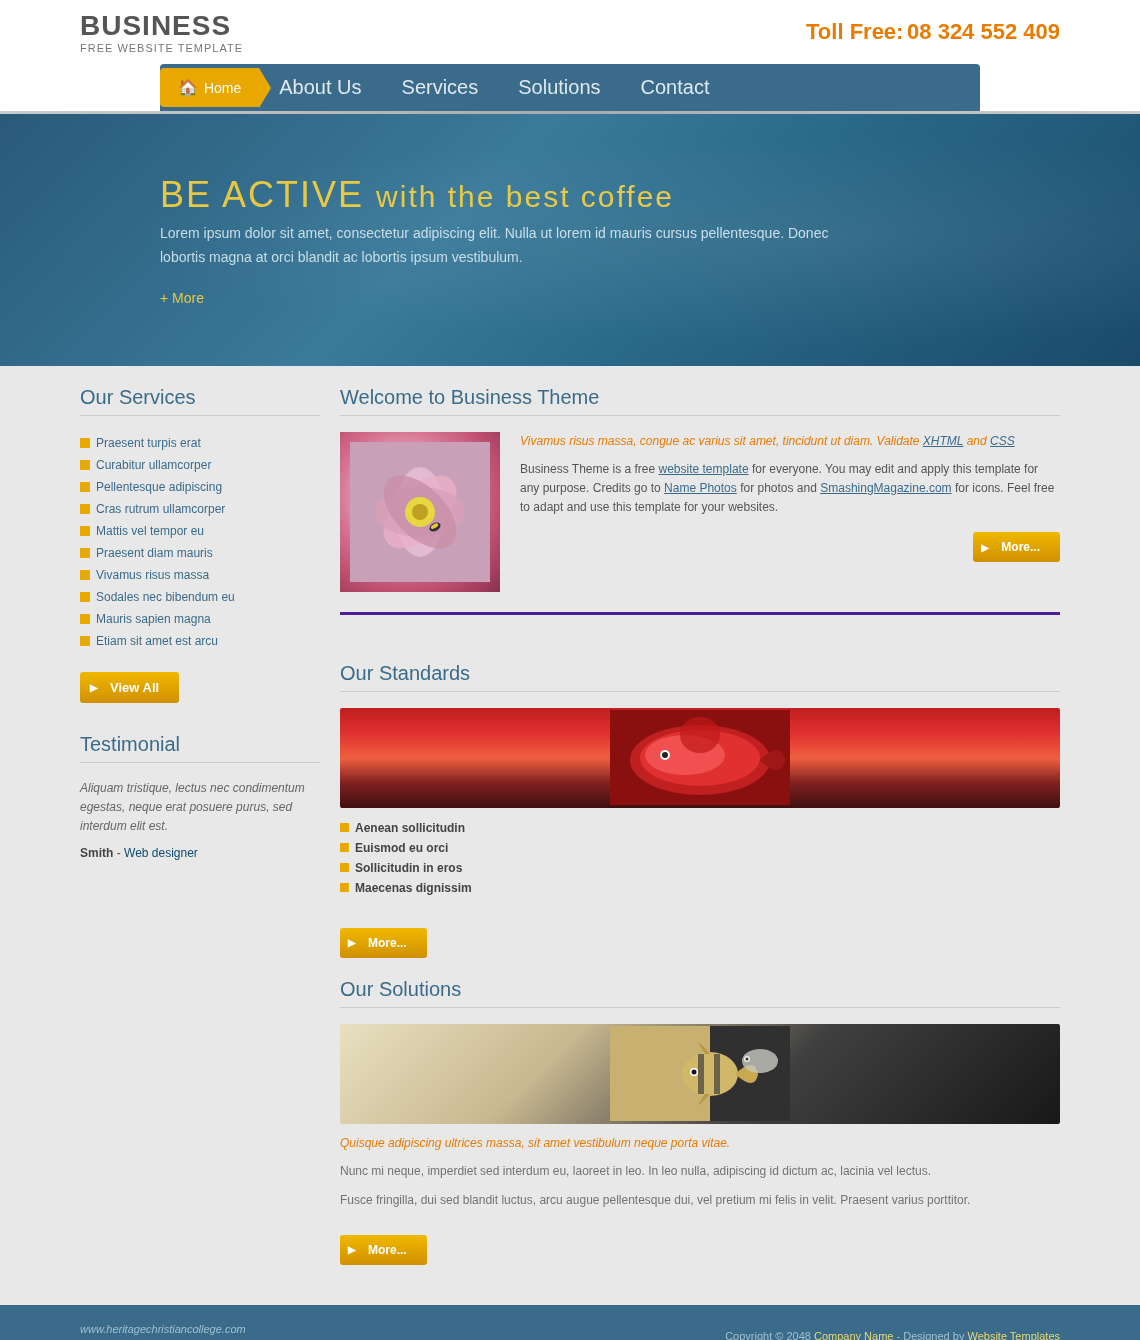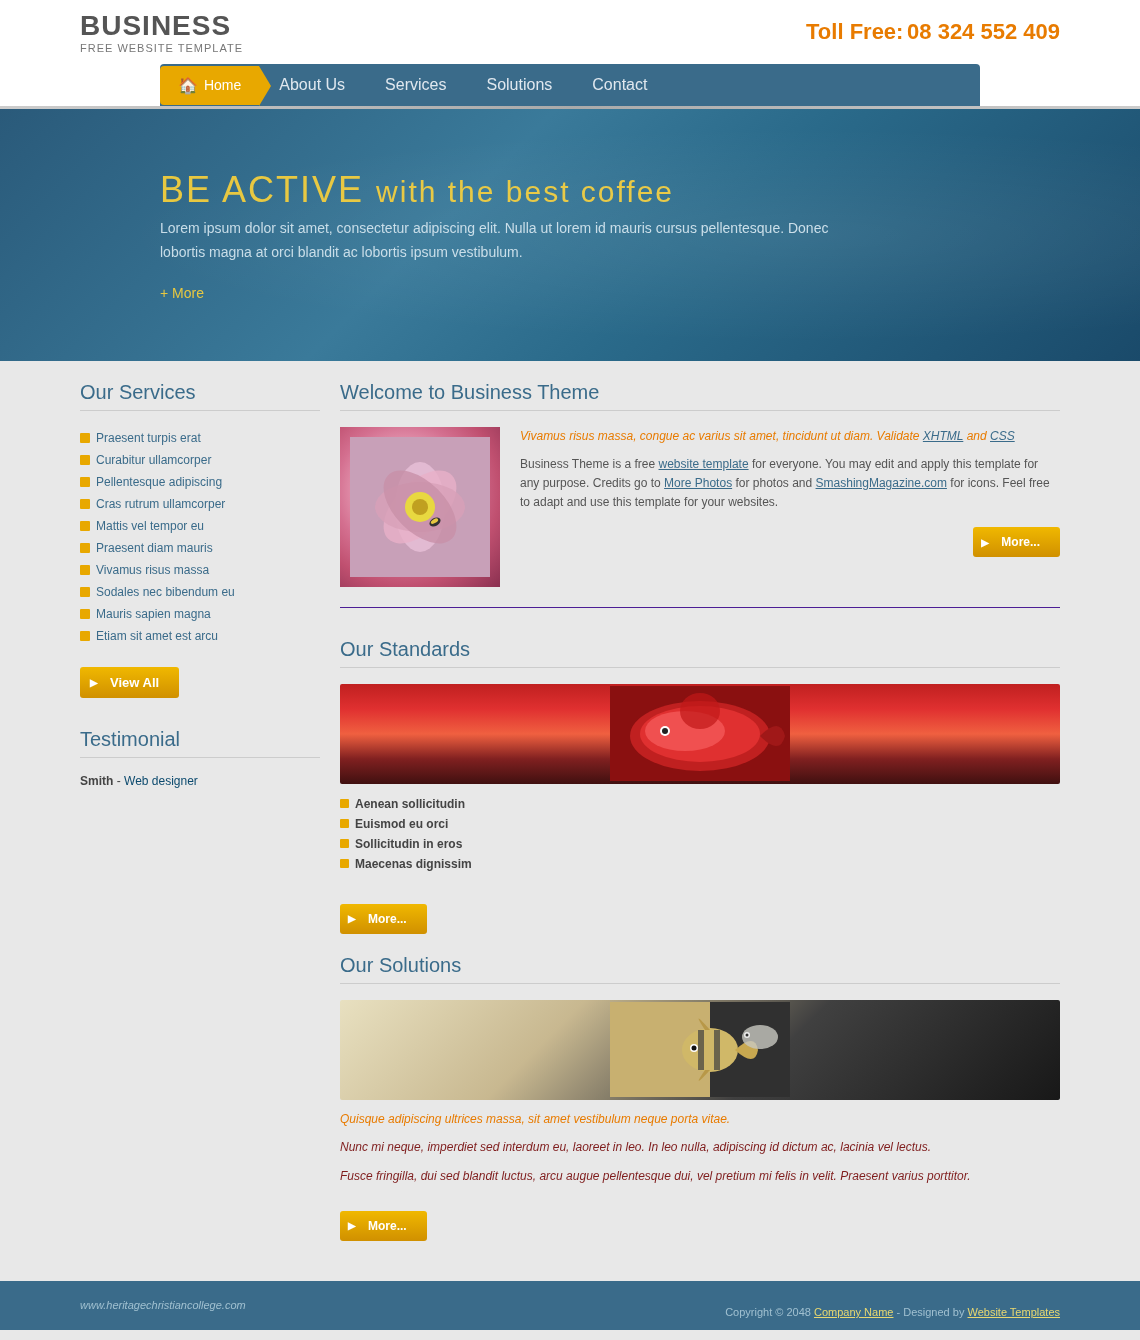--- a/index.html
+++ b/index.html
@@ -10,21 +10,21 @@
     .logo-title { font-size: 28px; font-weight: bold; color: #555; letter-spacing: 1px; }
     .logo-sub { font-size: 11px; color: #777; letter-spacing: 1px; }
     .toll-free { font-size: 13px; color: #555; }
     .toll-free span { color: #e87b00; font-size: 22px; font-weight: bold; }
 
     
     .nav { background: #3a6b8a; padding: 0; display: flex; align-items: center; margin: 0 80px; border-radius: 4px 4px 0 0; }
     .nav-home { background: #e8a800; padding: 10px 18px; border-radius: 4px 0 0 4px; display: flex; align-items: center; gap: 6px; position: relative; }
     .nav-home::after { content: ''; position: absolute; right: -12px; top: 0; border-left: 12px solid #e8a800; border-top: 20px solid transparent; border-bottom: 20px solid transparent; z-index: 2; }
     .nav-home-icon { color: #fff; font-size: 16px; }
-    .nav-item { color: #e0e8ef; padding: 12px 20px; font-size: 16px; cursor: pointer; }
+    .nav-item { color: #e0e8ef; padding: 12px 20px; font-size: 20px; cursor: pointer; }
 
     
     .header-divider { height: 3px; background: linear-gradient(to right, #ccc, #aaa, #ccc); margin: 0 0; }
 
     
     .hero { background: linear-gradient(135deg, #2a5a7a 0%, #3a7a9a 40%, #2a6a8a 60%, #1a4a6a 100%); padding: 60px 160px; min-height: 250px; position: relative; overflow: hidden; }
     .hero::before { content: ''; position: absolute; top: 0; left: 0; right: 0; bottom: 0; background: radial-gradient(ellipse at 70% 50%, rgba(255,255,255,0.08) 0%, transparent 60%); }
     .hero-main-text { font-size: 36px; font-weight: bold; color: #fff; letter-spacing: 2px; margin-bottom: 6px; }
     .hero-main-text span { color: #e8c840; font-weight: normal; }
     .hero-desc { color: #c8dde8; font-size: 14px; line-height: 1.7; max-width: 700px; margin-bottom: 20px; }
@@ -47,39 +47,39 @@
     .view-all-btn { background: linear-gradient(to bottom, #f0b800, #d09000); color: #fff; border: none; padding: 8px 20px 8px 30px; font-size: 13px; font-weight: bold; cursor: pointer; border-radius: 3px; display: flex; align-items: center; gap: 8px; position: relative; }
     .view-all-btn::before { content: '▶'; position: absolute; left: 10px; font-size: 10px; }
 
     
     .testimonial-section { margin-top: 30px; }
     .testimonial-text { font-style: italic; color: #666; font-size: 12px; line-height: 1.6; margin-bottom: 10px; }
     .testimonial-author { font-size: 12px; color: #444; }
     .testimonial-author a { color: #e87b00; text-decoration: none; }
 
     
-    .welcome-section { margin-bottom: 30px; padding-bottom: 20px; border-bottom: 1px solid #4c1d95; }
+    .welcome-section { margin-bottom: 47px; padding-bottom: 20px; border-bottom: 3px solid #4c1d95; }
     .welcome-grid { display: flex; gap: 20px; }
     .welcome-img-flower { width: 160px; height: 160px; background: radial-gradient(circle at 40% 40%, #f0d0e0 0%, #e8a0b8 30%, #d47090 50%, #c05070 70%, #8a3050 100%); display: flex; align-items: center; justify-content: center; font-size: 60px; }
     .welcome-text-area { flex: 1; }
     .welcome-italic { font-style: italic; color: #e87b00; font-size: 12px; margin-bottom: 10px; line-height: 1.5; }
     .welcome-italic a { color: #3a6b8a; }
     .welcome-body { font-size: 12px; color: #555; line-height: 1.6; }
     .welcome-body a { color: #3a6b8a; }
     .more-btn { background: linear-gradient(to bottom, #f0b800, #d09000); color: #fff; border: none; padding: 8px 20px 8px 28px; font-size: 12px; font-weight: bold; cursor: pointer; border-radius: 3px; display: flex; align-items: center; gap: 6px; position: relative; float: right; margin-top: 15px; }
     .more-btn::before { content: '▶'; position: absolute; left: 8px; font-size: 10px; }
 
     
     .lower-grid { display: flex; gap: 20px; margin-top: 10px; flex-direction: column; }
     .lower-col { flex: 1; }
     .italic-desc { font-style: italic; color: #e87b00; font-size: 12px; margin-bottom: 10px; line-height: 1.5; }
     .lower-list { list-style: none; margin-bottom: 15px; }
     .lower-list li { padding: 3px 0; font-size: 12px; color: #444; display: flex; align-items: center; gap: 6px; font-weight: bold; }
     .lower-list li::before { content: ''; display: inline-block; width: 9px; height: 9px; background: #e8a800; flex-shrink: 0; border-radius: 1px; }
-    .lower-body { font-size: 12px; color: #7f1d1d; line-height: 1.6; margin-bottom: 10px; font-style: italic; }
+    .lower-body { font-size: 12px; color: #737373; line-height: 1.6; margin-bottom: 10px; }
 
     
     .footer { background: #3a6b8a; padding: 12px 80px; display: flex; justify-content: space-between; align-items: center; }
     .footer-left { color: #a0c0d0; font-size: 11px; font-style: italic; }
     .footer-center { color: #a0c0d0; font-size: 11px; margin-top: 13px; }
     .footer-center a { color: #e8d870; text-decoration: underline; }
 
     .clearfix::after { content: ''; display: table; clear: both; }
   </style>
 </head>
@@ -136,20 +136,21 @@
           <li>Sodales nec bibendum eu</li>
           <li>Mauris sapien magna</li>
           <li>Etiam sit amet est arcu</li>
         </ul>
       <button class="view-all-btn">
         <span>View All</span>
       </button>
 
       <div class="testimonial-section">
         <h2 class="section-title">Testimonial</h2>
+        <p class="testimonial-text">Aliquam tristique, lectus nec condimentum egestas, neque erat posuere purus, sed interdum elit est.</p>
         <div class="testimonial-author">
           <strong>Smith</strong>
           <span> - </span>
           <a href="#" style="color:#0c4a6e; text-decoration:none;">Web designer</a>
         </div>
       </div>
     </div>
 
     <div class="main-content">
 
@@ -174,21 +175,21 @@
             <p class="welcome-italic">
               <span>Vivamus risus massa, congue ac varius sit amet, tincidunt ut diam. Validate </span>
               <a href="#" style="color:#3a6b8a;">XHTML</a>
               <span> and </span>
               <a href="#" style="color:#3a6b8a;">CSS</a>
             </p>
             <p class="welcome-body">
               <span>Business Theme is a free </span>
               <a href="#" style="color:#3a6b8a;">website template</a>
               <span> for everyone. You may edit and apply this template for any purpose. Credits go to </span>
-              <a href="#" style="color:#3a6b8a;">More Photos</a>
+              <a href="#" style="color:#3a6b8a;">Name Photos</a>
               <span> for photos and </span>
               <a href="#" style="color:#3a6b8a;">SmashingMagazine.com</a>
               <span> for icons. Feel free to adapt and use this template for your websites.</span>
             </p>
             <button class="more-btn">
               <span>More...</span>
             </button>
           </div>
         </div>
       </div>

